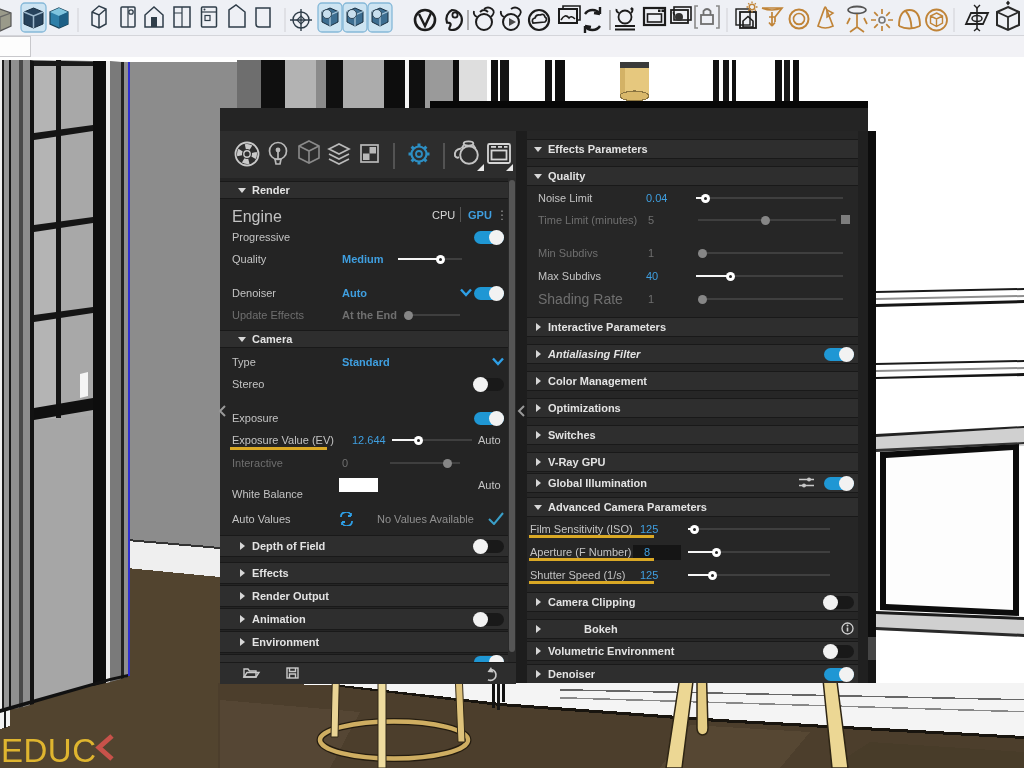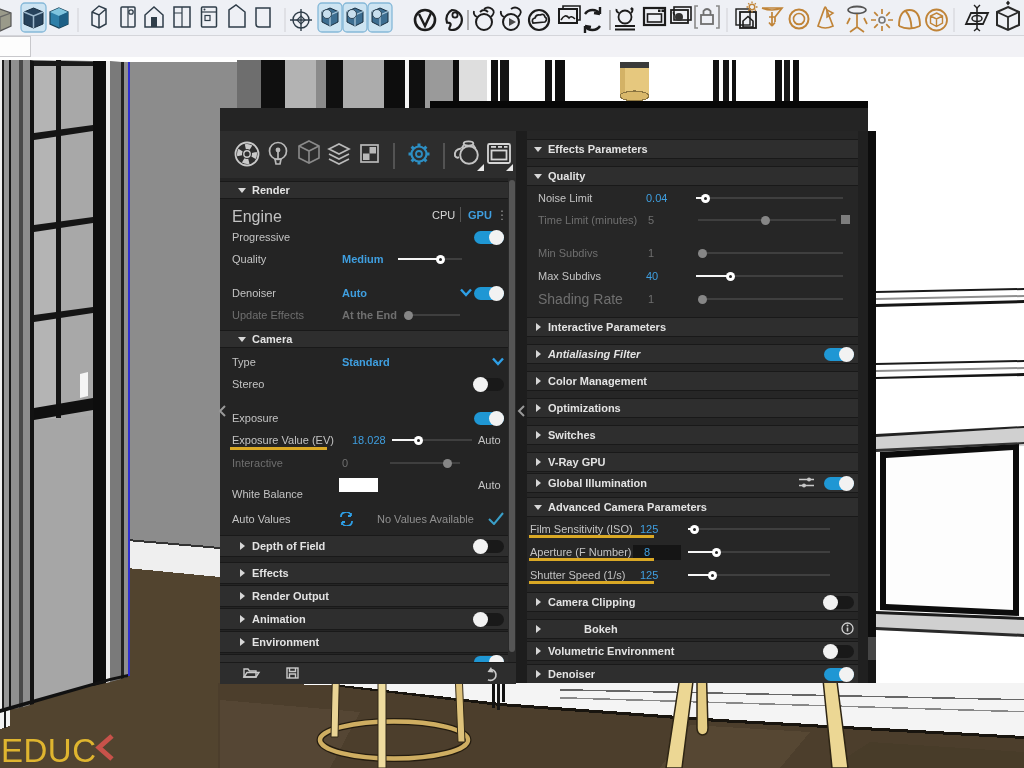--- a/index.html
+++ b/index.html
@@ -436,21 +436,21 @@
           <path d="M1,1.5 L6,7 L11,1.5" stroke="#2e9fe6" stroke-width="2.4" fill="none"></path>
         </svg>
 <div class="abs" style="left:12px;top:199px;font-size:11px;line-height:14px;color:#c3c3c3;white-space:nowrap;">Stereo</div>
 <div class="abs" style="left:254px;top:199.5px;width:30px;height:13px;background:#191919;border-radius:7px;"></div>
         <div class="abs" style="left:253px;top:198.5px;width:15px;height:15px;background:#f2f2f2;border-radius:50%;"></div>
 <div class="abs" style="left:12px;top:233px;font-size:11px;line-height:14px;color:#c3c3c3;white-space:nowrap;">Exposure</div>
 <div class="abs" style="left:254px;top:233.5px;width:30px;height:13px;background:#1f97d4;border-radius:7px;"></div>
         <div class="abs" style="left:269px;top:232.5px;width:15px;height:15px;background:#f2f2f2;border-radius:50%;"></div>
 <div class="abs" style="left:12px;top:255px;font-size:11px;line-height:14px;color:#c3c3c3;white-space:nowrap;">Exposure Value (EV)</div>
 <div class="abs" style="left:10px;top:269px;width:97px;height:3px;background:#d9a825;"></div>
-<div class="abs" style="left:132px;top:255px;font-size:11px;line-height:14px;color:#3f9fe0;white-space:nowrap;">18.028</div>
+<div class="abs" style="left:132px;top:255px;font-size:11px;line-height:14px;color:#3f9fe0;white-space:nowrap;">12.644</div>
 <div class="abs" style="left:172px;top:261px;width:23px;height:2px;background:#f5f5f5;"></div>
 <div class="abs" style="left:195px;top:261px;width:57px;height:2px;background:#3f3f3f;"></div>
 <div class="abs" style="left:193.5px;top:257.5px;width:9px;height:9px;background:#fff;border-radius:50%;"></div>
         <div class="abs" style="left:196.5px;top:260.5px;width:3px;height:3px;background:#222;border-radius:50%;"></div>
 <div class="abs" style="left:258px;top:255px;font-size:11px;line-height:14px;color:#c3c3c3;white-space:nowrap;">Auto</div>
 <div class="abs" style="left:12px;top:278px;font-size:11px;line-height:14px;color:#6f6f6f;white-space:nowrap;">Interactive</div>
 <div class="abs" style="left:122px;top:278px;font-size:11px;line-height:14px;color:#6f6f6f;white-space:nowrap;">0</div>
 <div class="abs" style="left:170px;top:284px;width:70px;height:2px;background:#3f3f3f;"></div>
 <div class="abs" style="left:222.5px;top:280.5px;width:9px;height:9px;background:#868686;border-radius:50%;"></div>
 <div class="abs" style="left:12px;top:309px;font-size:11px;line-height:14px;color:#c3c3c3;white-space:nowrap;">White Balance</div>

